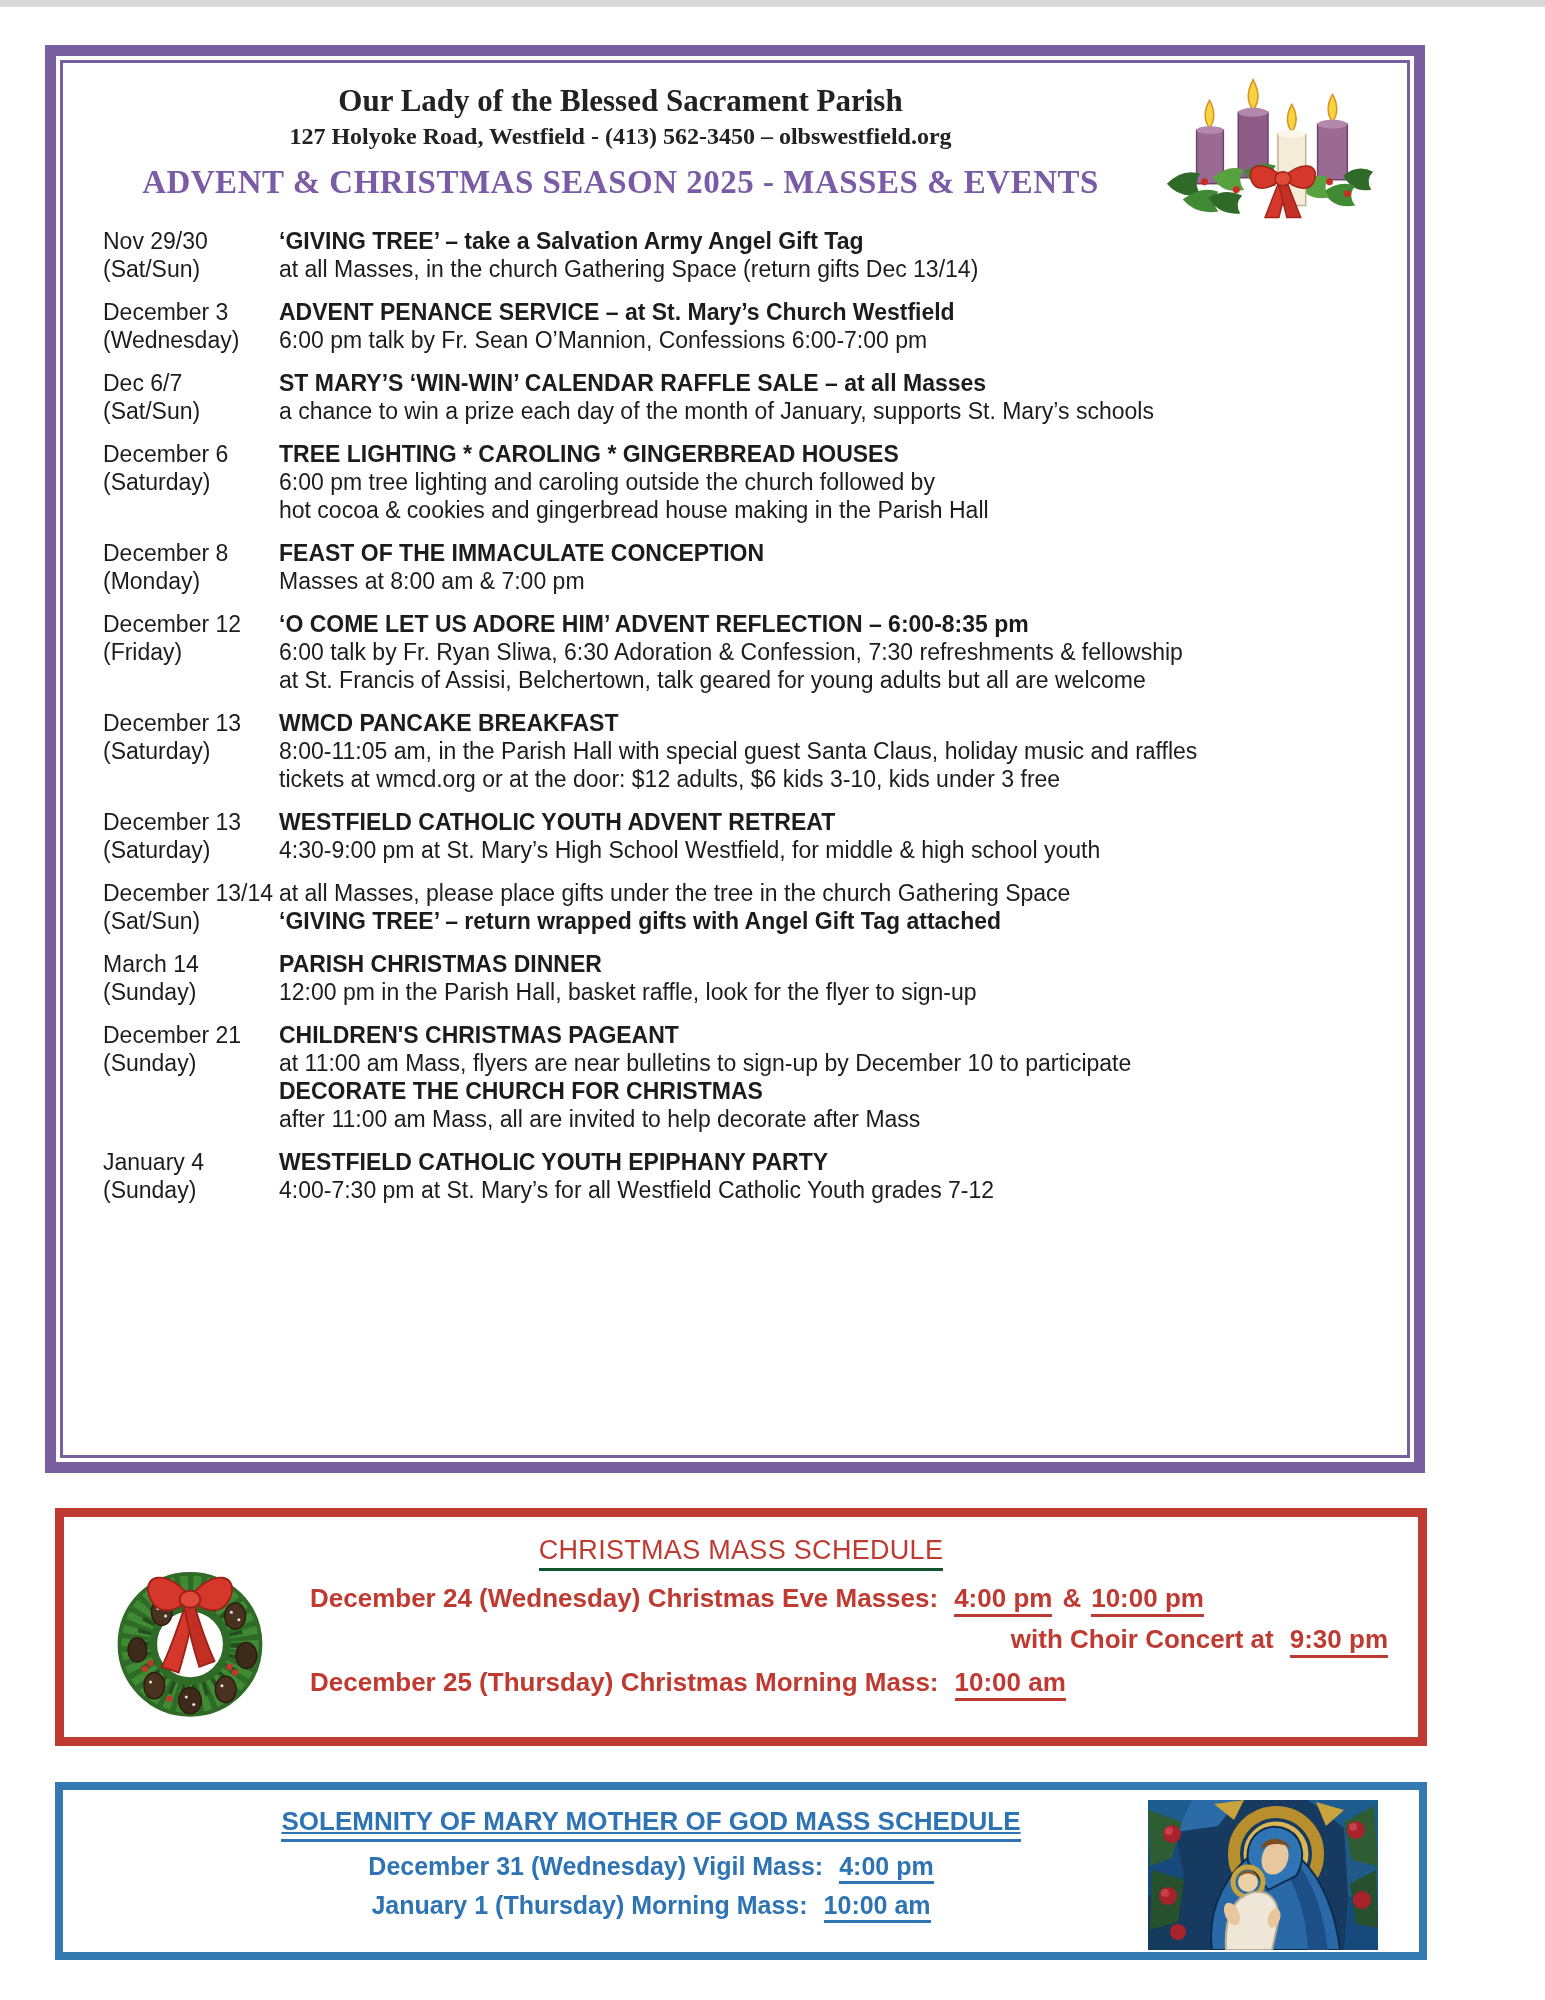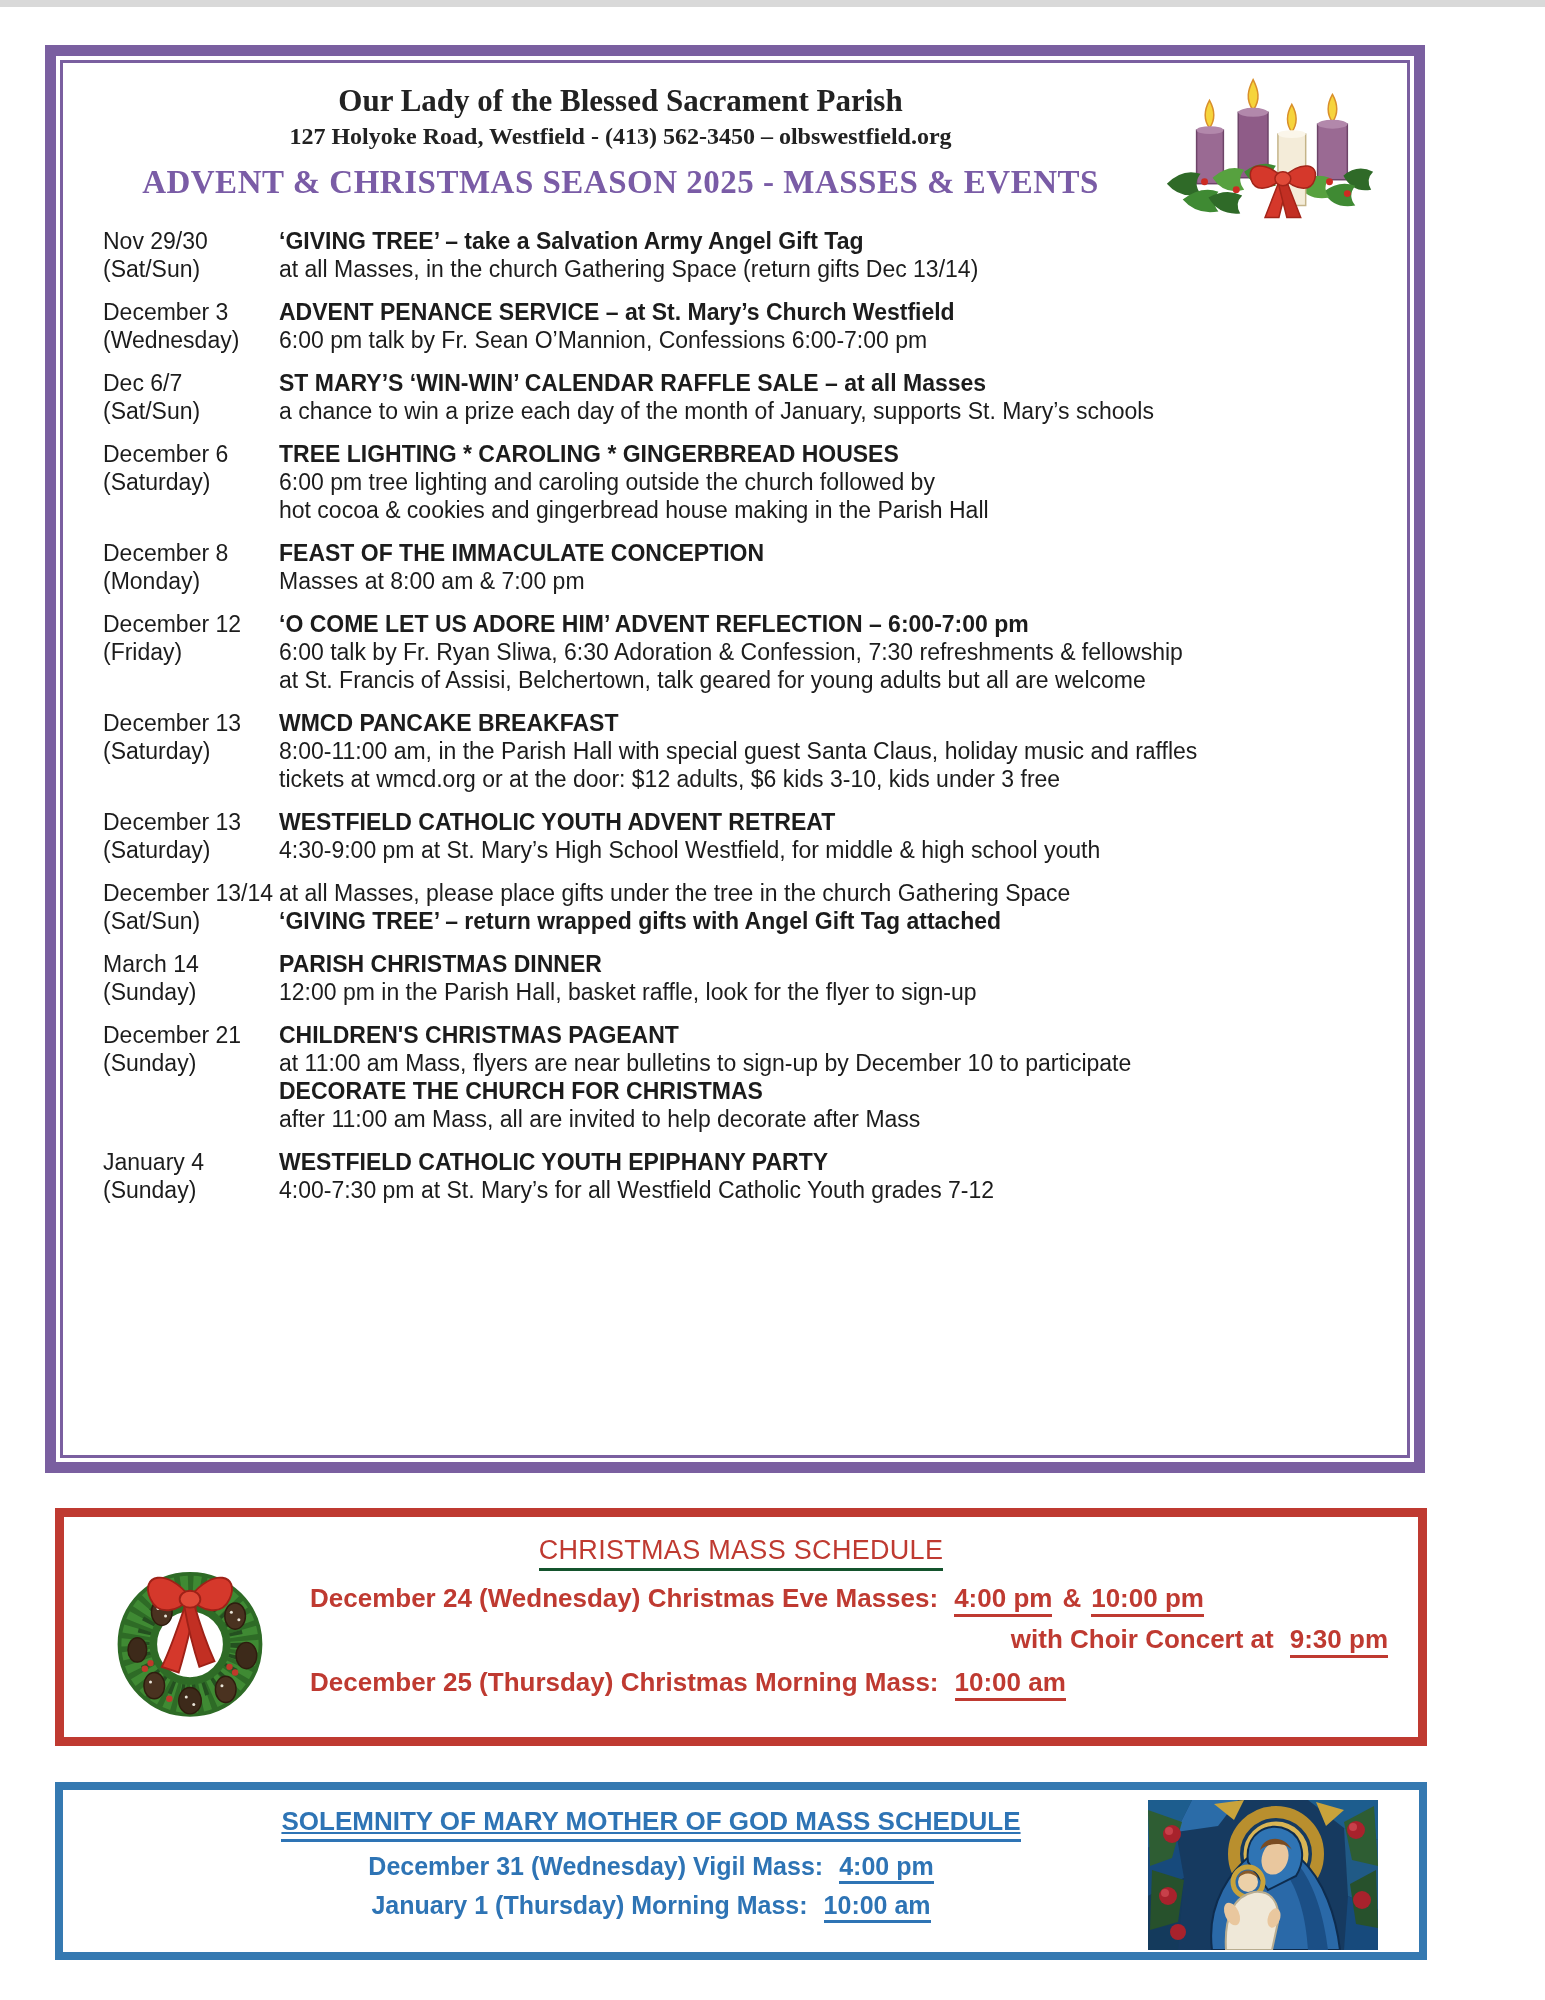--- a/index.html
+++ b/index.html
@@ -185,33 +185,33 @@
             <div class="ev-line bold">FEAST OF THE IMMACULATE CONCEPTION</div>
             <div class="ev-line">Masses at 8:00 am &amp; 7:00 pm</div>
           </div>
         </div>
         <div class="event-row">
           <div class="event-date">
             <div>December 12</div>
             <div>(Friday)</div>
           </div>
           <div class="event-body">
-            <div class="ev-line bold">‘O COME LET US ADORE HIM’ ADVENT REFLECTION – 6:00-7:00 pm</div>
+            <div class="ev-line bold">‘O COME LET US ADORE HIM’ ADVENT REFLECTION – 6:00-8:35 pm</div>
             <div class="ev-line">6:00 talk by Fr. Ryan Sliwa, 6:30 Adoration &amp; Confession, 7:30 refreshments &amp; fellowship</div>
             <div class="ev-line">at St. Francis of Assisi, Belchertown, talk geared for young adults but all are welcome</div>
           </div>
         </div>
         <div class="event-row">
           <div class="event-date">
             <div>December 13</div>
             <div>(Saturday)</div>
           </div>
           <div class="event-body">
             <div class="ev-line bold">WMCD PANCAKE BREAKFAST</div>
-            <div class="ev-line">8:00-11:00 am, in the Parish Hall with special guest Santa Claus, holiday music and raffles</div>
+            <div class="ev-line">8:00-11:05 am, in the Parish Hall with special guest Santa Claus, holiday music and raffles</div>
             <div class="ev-line">tickets at wmcd.org or at the door: $12 adults, $6 kids 3-10, kids under 3 free</div>
           </div>
         </div>
         <div class="event-row">
           <div class="event-date">
             <div>December 13</div>
             <div>(Saturday)</div>
           </div>
           <div class="event-body">
             <div class="ev-line bold">WESTFIELD CATHOLIC YOUTH ADVENT RETREAT</div>

